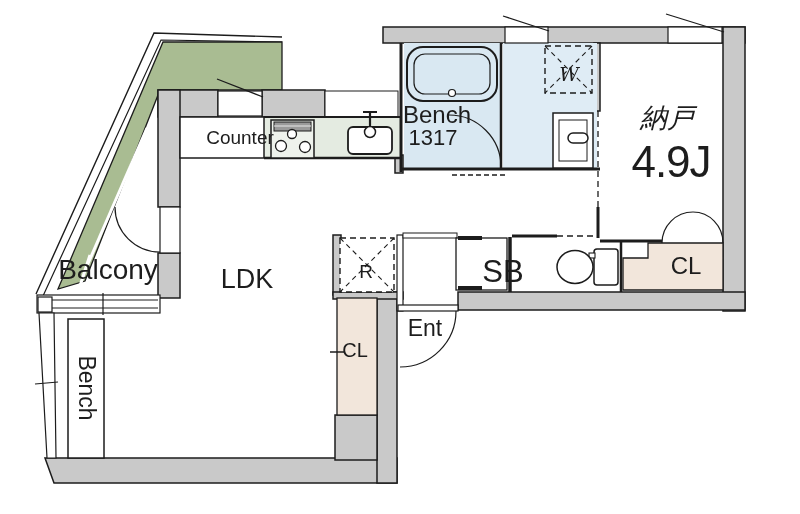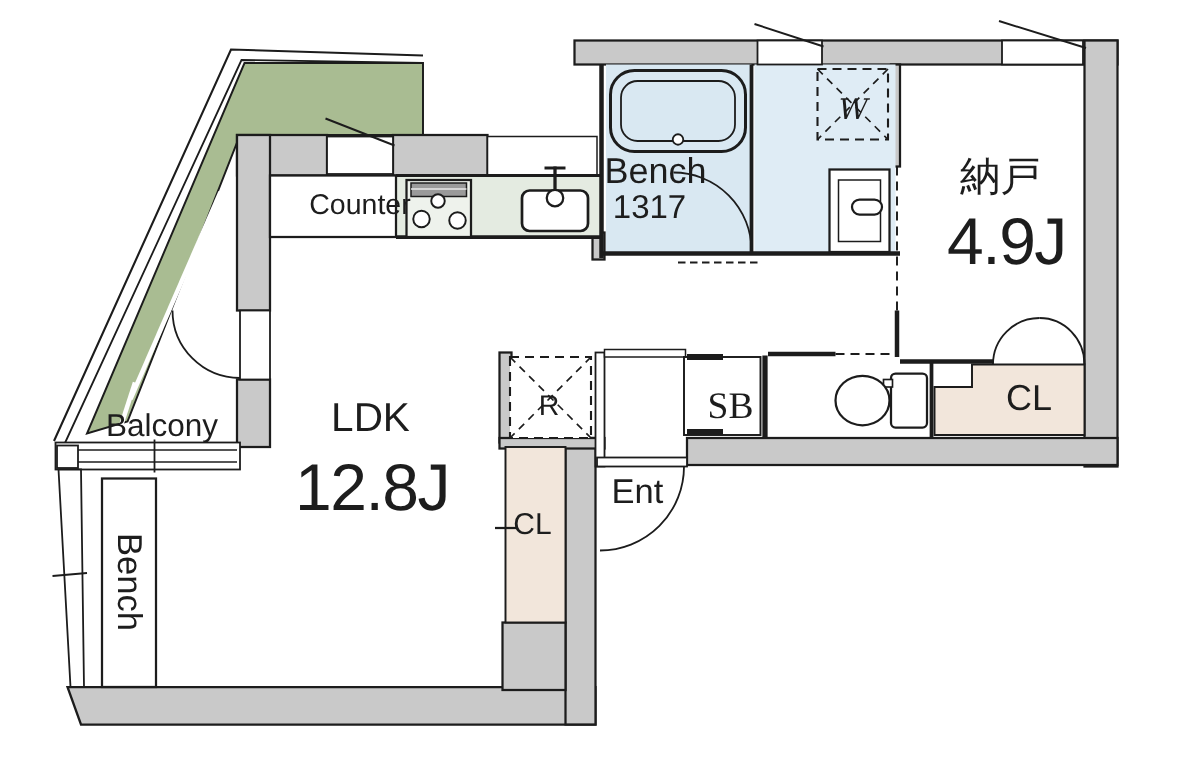--- a/index.html
+++ b/index.html
@@ -151,24 +151,23 @@
   </g>
 
   <rect x="68" y="319" width="36" height="139" fill="#ffffff" stroke="#1c1c1c" stroke-width="1.5"></rect>
   <line x1="330" y1="352" x2="344" y2="352" stroke="#1c1c1c" stroke-width="1.5"></line>
 </svg>
 
   <div class="lbl" style="left:240px;top:137px;font-size:19px;">Counter</div>
   <div class="lbl" style="left:437px;top:115px;font-size:24px;">Bench</div>
   <div class="lbl" style="left:433px;top:138px;font-size:22px;">1317</div>
   <div class="lbl serifita" style="left:569px;top:74px;font-size:19px;">W</div>
-  <div class="lbl" style="left:667px;top:118px;font-size:27px;">納戸</div>
+  <div class="lbl" style="left:667px;top:118px;font-size:27px;font-style:italic;">納戸</div>
   <div class="lbl big" style="left:671px;top:162px;font-size:44px;">4.9J</div>
   <div class="lbl" style="left:247px;top:279px;font-size:27px;">LDK</div>
-  <div class="lbl big" style="left:248px;top:326px;font-size:44px;">12.8J</div>
-  <div class="lbl" style="left:108px;top:284px;font-size:21px;">Balcony</div>
+  <div class="lbl" style="left:108px;top:270px;font-size:28px;">Balcony</div>
   <div class="lbl rot" style="left:86px;top:388px;font-size:23px;">Bench</div>
   <div class="lbl" style="left:366px;top:271px;font-size:19px;">R</div>
-  <div class="lbl" style="left:487px;top:271px;font-size:25px;font-family:Liberation Serif, serif;">SB</div>
+  <div class="lbl" style="left:503px;top:271px;font-size:31px;">SB</div>
   <div class="lbl" style="left:425px;top:328px;font-size:23px;">Ent</div>
   <div class="lbl" style="left:686px;top:266px;font-size:24px;">CL</div>
   <div class="lbl" style="left:355px;top:350px;font-size:20px;">CL</div>
 </div>
 
 </body></html>

